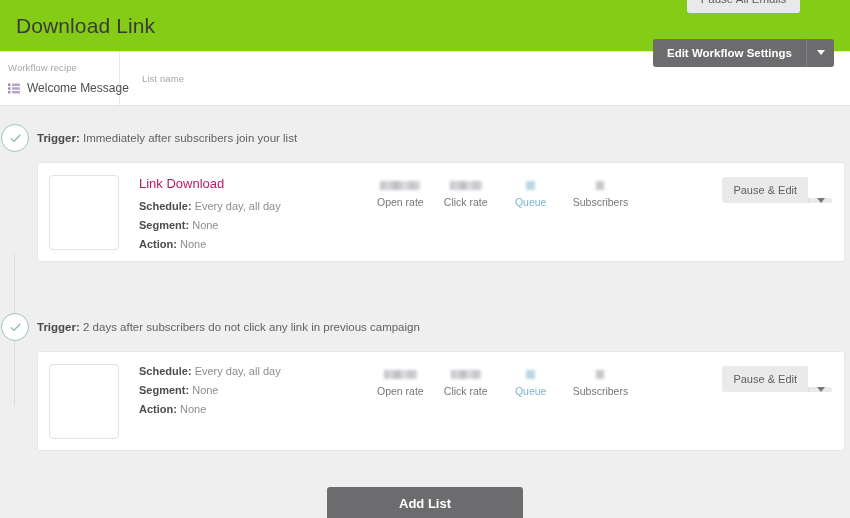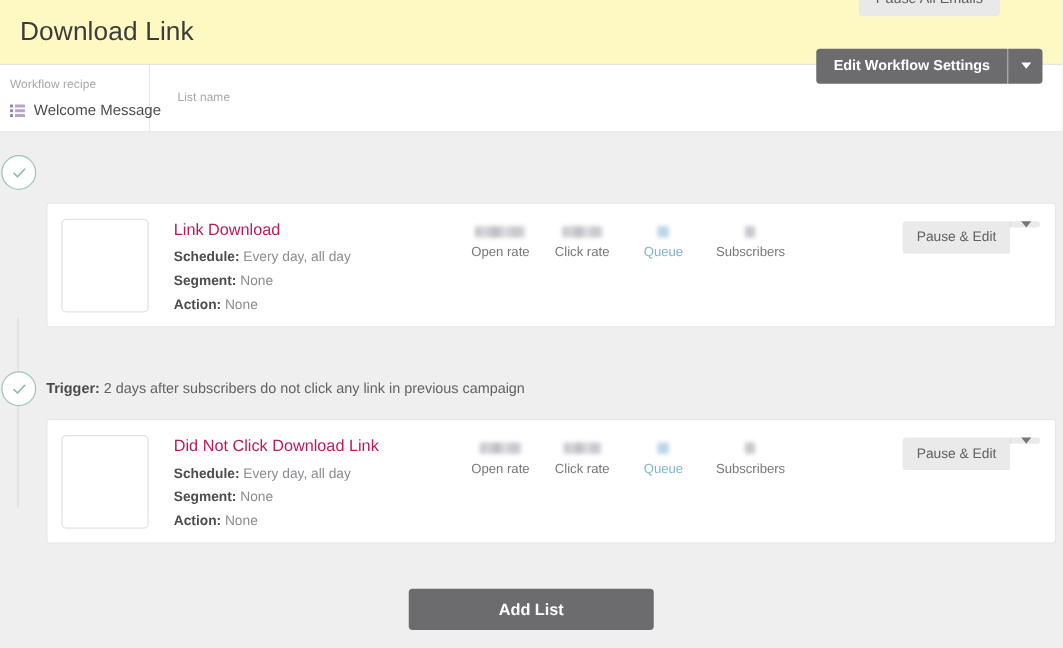--- a/index.html
+++ b/index.html
@@ -8,21 +8,21 @@
     height: 518px;
     font-family: "Liberation Sans", sans-serif;
     background: #efeff0;
     color: #444;
     overflow: hidden;
   }
 
   
   .top-header {
     height: 52px;
-    background: #fef9c3;
+    background: #84cc16;
     display: flex;
     align-items: center;
     justify-content: space-between;
     padding: 0 16px 0 16px;
     border-bottom: 1px solid #e4e4e6;
   }
   .page-title {
     font-size: 21px;
     font-weight: 400;
     color: #3b3b3b;
@@ -210,21 +210,21 @@
     filter: blur(1.6px);
     border-radius: 1px;
   }
   .blur-gray {
     width: 8px; height: 9px;
     background: #c6c6cb;
     filter: blur(1.6px);
     border-radius: 1px;
   }
 
-  .card-actions { margin-left: auto; display: flex; align-items: flex-start; padding-top: 2px; }
+  .card-actions { margin-left: auto; display: flex; align-items: flex-end; padding-top: 2px; }
   .btn-pause {
     background: #eaeaeb;
     border: none;
     color: #606063;
     font-size: 11px;
     font-family: "Liberation Sans", sans-serif;
     padding: 7px 11px;
     border-radius: 3px 0 0 3px;
     cursor: pointer;
     white-space: nowrap;
@@ -251,21 +251,21 @@
     font-size: 13px;
     font-weight: bold;
     font-family: "Liberation Sans", sans-serif;
     width: 196px;
     height: 33px;
     border-radius: 3px;
     cursor: pointer;
   }
 
   .step-1 { padding-top: 17px; }
-  .step-2 { padding-top: 34px; }
+  .step-2 { padding-top: 34px; margin-top: 16px; }
 </style>
 </head>
 <body>
 
 <div class="top-header">
   <div class="page-title">Download Link</div>
   <div class="header-actions">
     <button class="btn-secondary">Pause All Emails</button>
     <div class="split-btn">
       <button class="btn-primary">Edit Workflow Settings</button>
@@ -302,20 +302,21 @@
   <div class="flow-inner">
     <div class="rail"></div>
 
     <div class="step step-1">
       <div class="trigger-row">
         <div class="node">
           <svg width="13" height="13" viewBox="0 0 13 13">
             <path d="M2.2 6.6 L5 9.4 L10.8 3.2" fill="none" stroke="#8ab8b0" stroke-width="1.3" stroke-linecap="round" stroke-linejoin="round"></path>
           </svg>
         </div>
+        <div class="trigger-text"><b>Trigger:</b><span> Immediately after subscribers join your list</span></div>
       </div>
 
       <div class="card">
         <div class="thumb"></div>
         <div class="card-info">
           <div class="email-name">Link Download</div>
           <div class="detail"><b>Schedule:</b><span> Every day, all day</span></div>
           <div class="detail"><b>Segment:</b><span> None</span></div>
           <div class="detail"><b>Action:</b><span> None</span></div>
         </div>
@@ -362,21 +363,20 @@
           <svg width="13" height="13" viewBox="0 0 13 13">
             <path d="M2.2 6.6 L5 9.4 L10.8 3.2" fill="none" stroke="#8ab8b0" stroke-width="1.3" stroke-linecap="round" stroke-linejoin="round"></path>
           </svg>
         </div>
         <div class="trigger-text"><b>Trigger:</b><span> 2 days after subscribers do not click any link in previous campaign</span></div>
       </div>
 
       <div class="card">
         <div class="thumb"></div>
         <div class="card-info">
-          <div class="email-name">Did Not Click Download Link</div>
           <div class="detail"><b>Schedule:</b><span> Every day, all day</span></div>
           <div class="detail"><b>Segment:</b><span> None</span></div>
           <div class="detail"><b>Action:</b><span> None</span></div>
         </div>
 
         <div class="stats">
           <div class="stat">
             <div class="stat-value-wrap">
                 <span class="blur-wide" style="width:33px"></span>
               </div>

